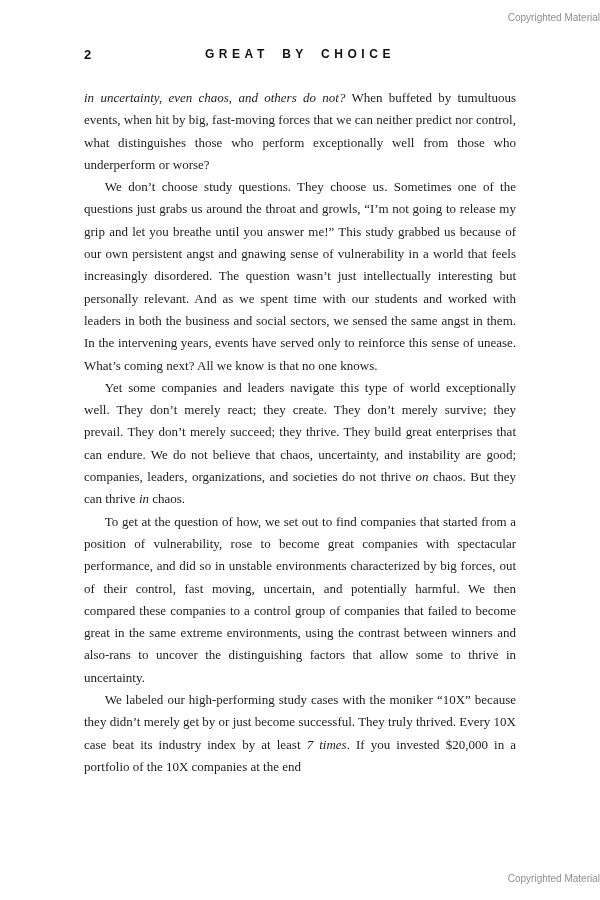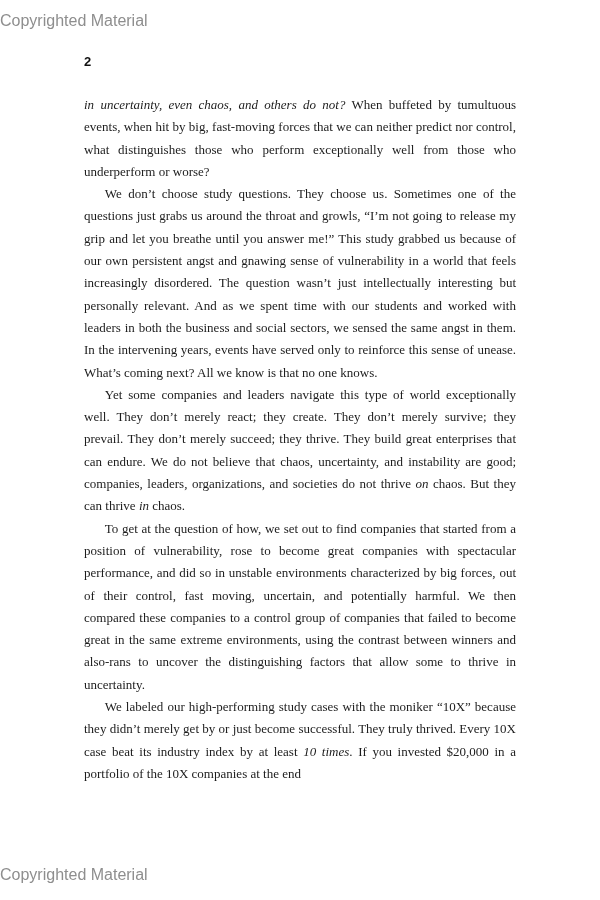--- a/index.html
+++ b/index.html
@@ -10,23 +10,23 @@
   .page {
     position: relative;
     width: 600px;
     height: 900px;
     background: #ffffff;
     overflow: hidden;
     box-sizing: border-box;
   }
   .notice {
     width: 100%;
-    text-align: left;
+    text-align: right;
     font-family: "Liberation Sans", sans-serif;
-    font-size: 16px;
+    font-size: 10px;
     color: #8e8e8e;
   }
   .notice-top {
     padding-top: 12px;
   }
   .notice-bottom {
     position: absolute;
     bottom: 16px;
     left: 0;
   }
@@ -73,25 +73,26 @@
 </style>
 </head>
 <body>
 
 <div class="page">
 
   <div class="notice notice-top">Copyrighted Material</div>
 
   <div class="page-header">
     <span class="page-number">2</span>
+    <div class="running-head">GREAT BY CHOICE</div>
   </div>
 
   <div class="body-text">
       <p><em>in uncertainty, even chaos, and others do not?</em><span> When buffeted by tumultuous events, when hit by big, fast-moving forces that we can neither predict nor control, what distinguishes those who perform exceptionally well from those who underperform or worse?</span></p>
       <p class="indent"><span>We don’t choose study questions. They choose us. Sometimes one of the questions just grabs us around the throat and growls, “I’m not going to release my grip and let you breathe until you answer me!” This study grabbed us because of our own persistent angst and gnawing sense of vulnerability in a world that feels increasingly disordered. The question wasn’t just intellectually interesting but personally relevant. And as we spent time with our students and worked with leaders in both the business and social sectors, we sensed the same angst in them. In the intervening years, events have served only to reinforce this sense of unease. What’s coming next? All we know is that no one knows.</span></p>
       <p class="indent"><span>Yet some companies and leaders navigate this type of world exceptionally well. They don’t merely react; they create. They don’t merely survive; they prevail. They don’t merely succeed; they thrive. They build great enterprises that can endure. We do not believe that chaos, uncertainty, and instability are good; companies, leaders, organizations, and societies do not thrive </span><em>on</em><span> chaos. But they can thrive </span><em>in</em><span> chaos.</span></p>
       <p class="indent"><span>To get at the question of how, we set out to find companies that started from a position of vulnerability, rose to become great companies with spectacular performance, and did so in unstable environments characterized by big forces, out of their control, fast moving, uncertain, and potentially harmful. We then compared these companies to a control group of companies that failed to become great in the same extreme environments, using the contrast between winners and also-rans to uncover the distinguishing factors that allow some to thrive in uncertainty.</span></p>
-      <p class="indent"><span>We labeled our high-performing study cases with the moniker “10X” because they didn’t merely get by or just become successful. They truly thrived. Every 10X case beat its industry index by at least </span><em>10 times</em><span>. If you invested $20,000 in a portfolio of the 10X companies at the end</span></p>
+      <p class="indent"><span>We labeled our high-performing study cases with the moniker “10X” because they didn’t merely get by or just become successful. They truly thrived. Every 10X case beat its industry index by at least </span><em>7 times</em><span>. If you invested $20,000 in a portfolio of the 10X companies at the end</span></p>
     </div>
 
   <div class="notice notice-bottom">Copyrighted Material</div>
 
 </div>
 
 </body></html>

